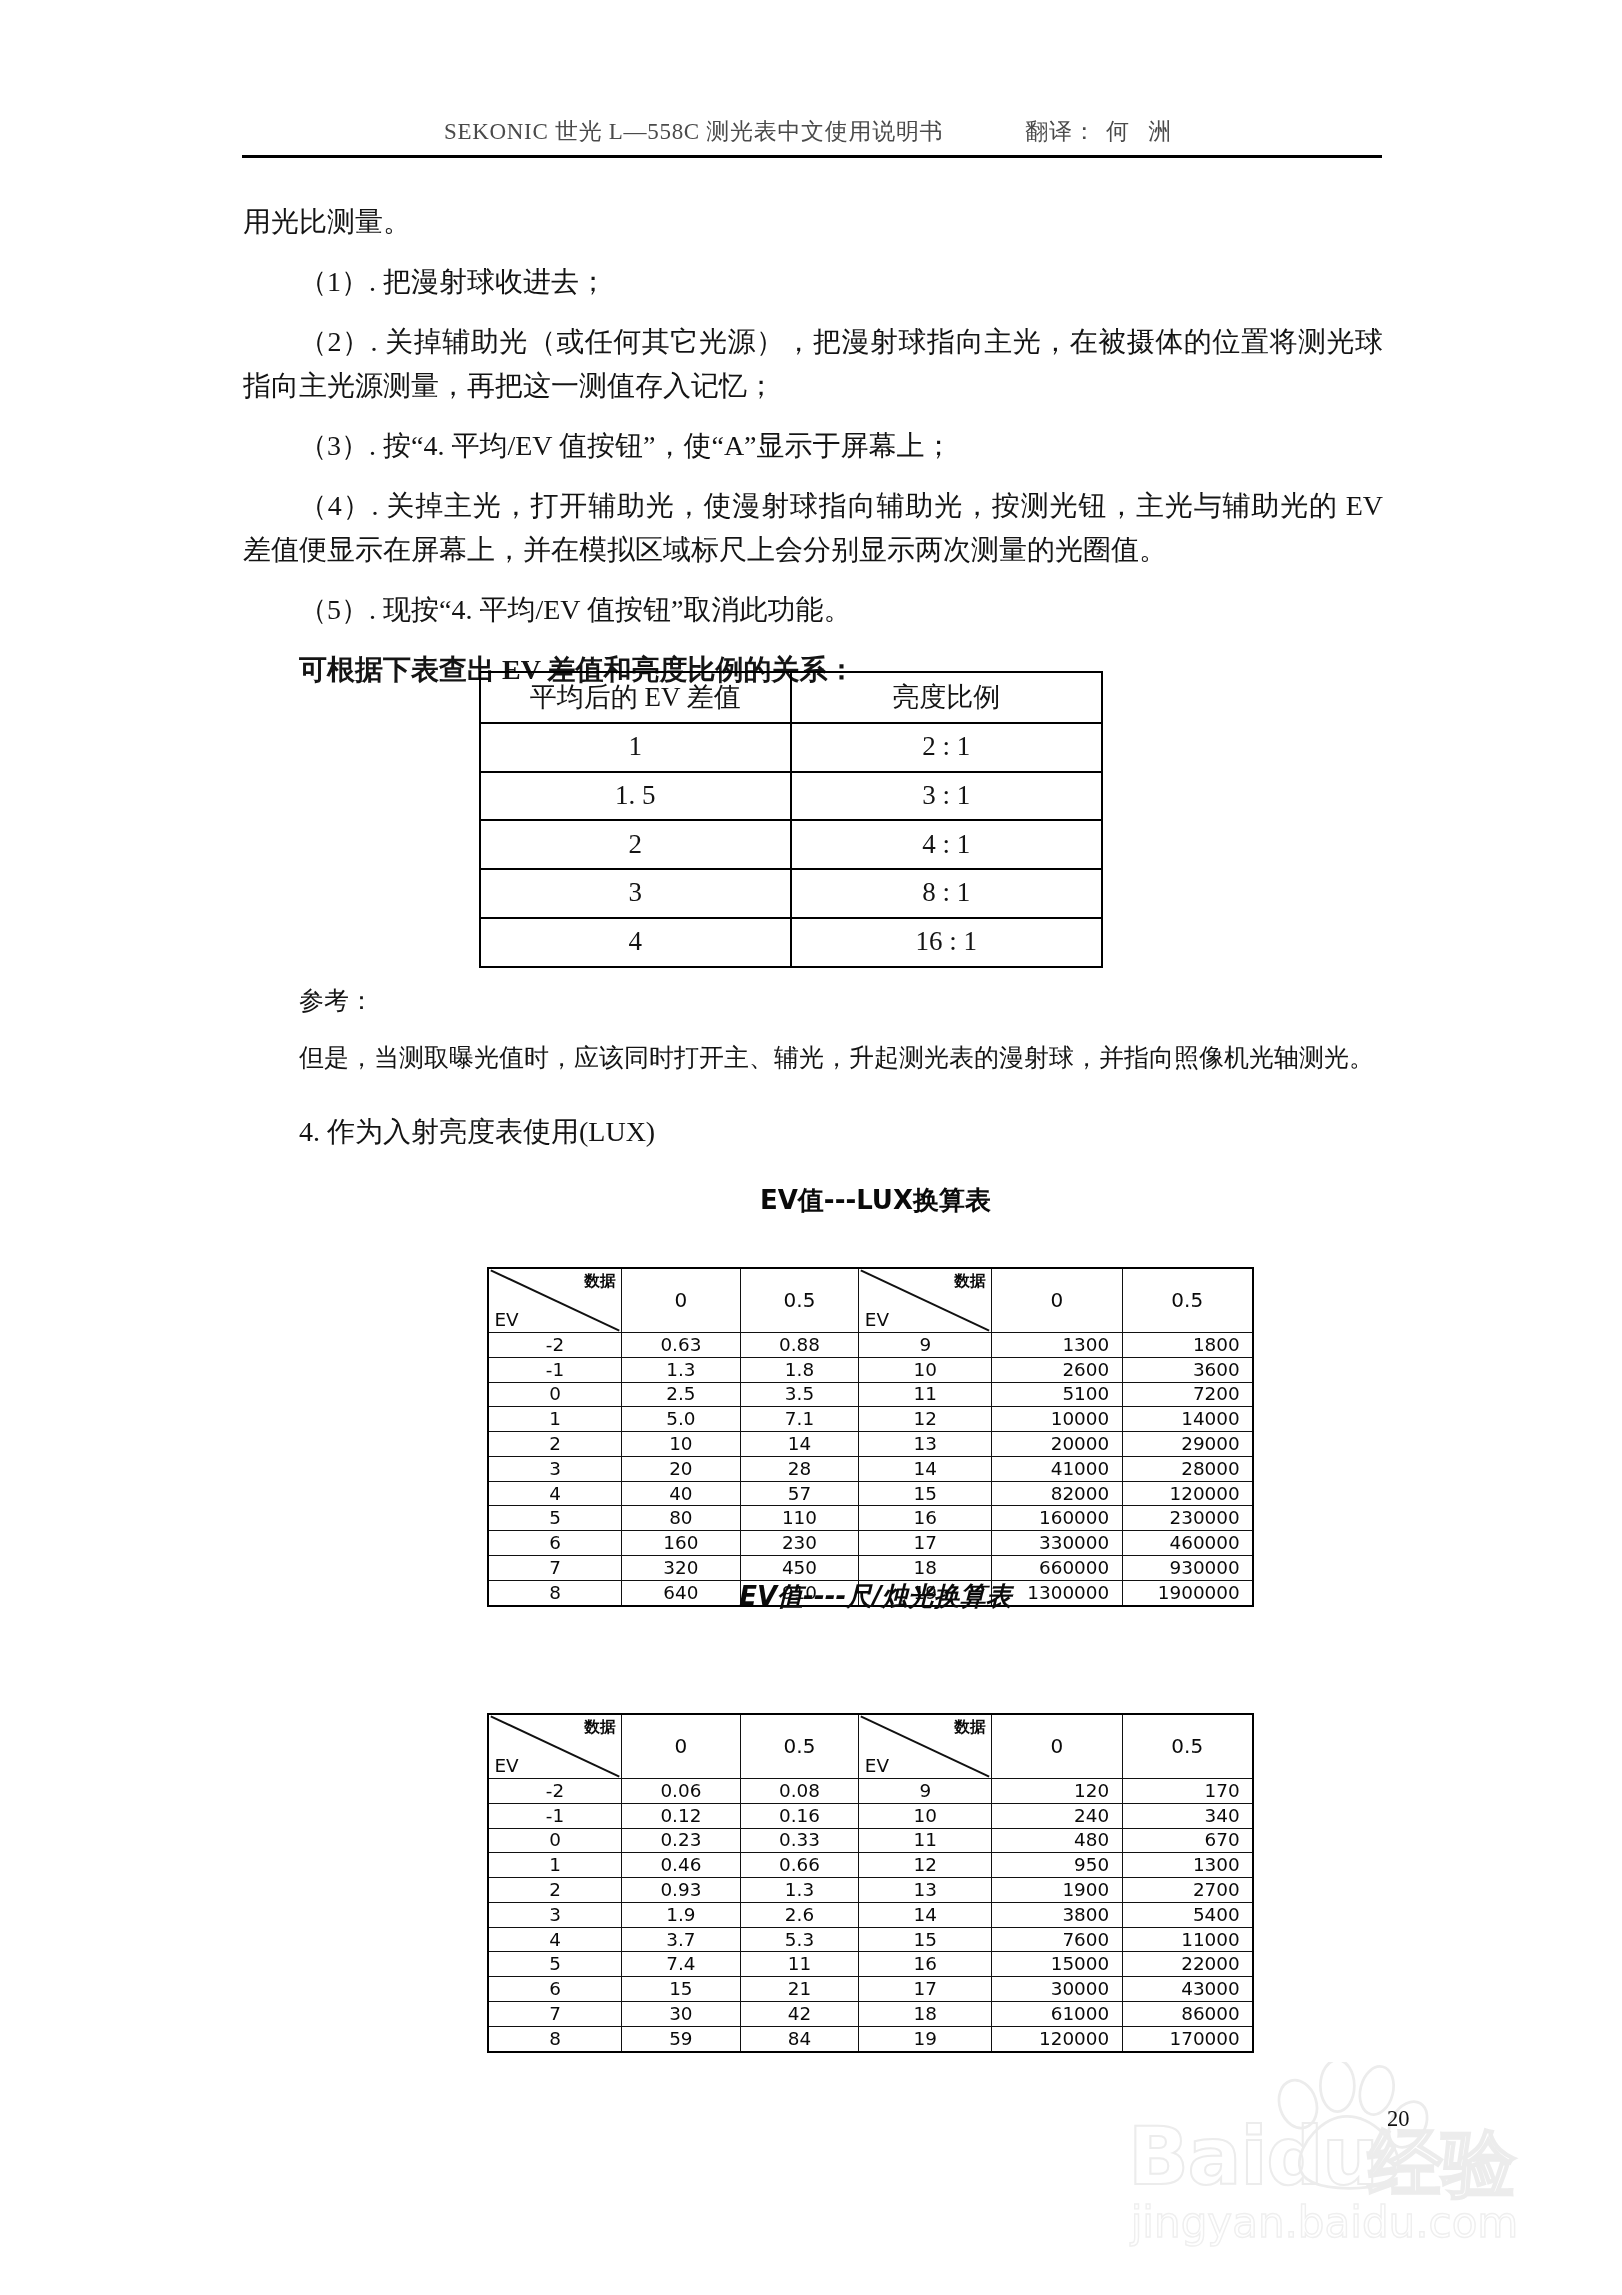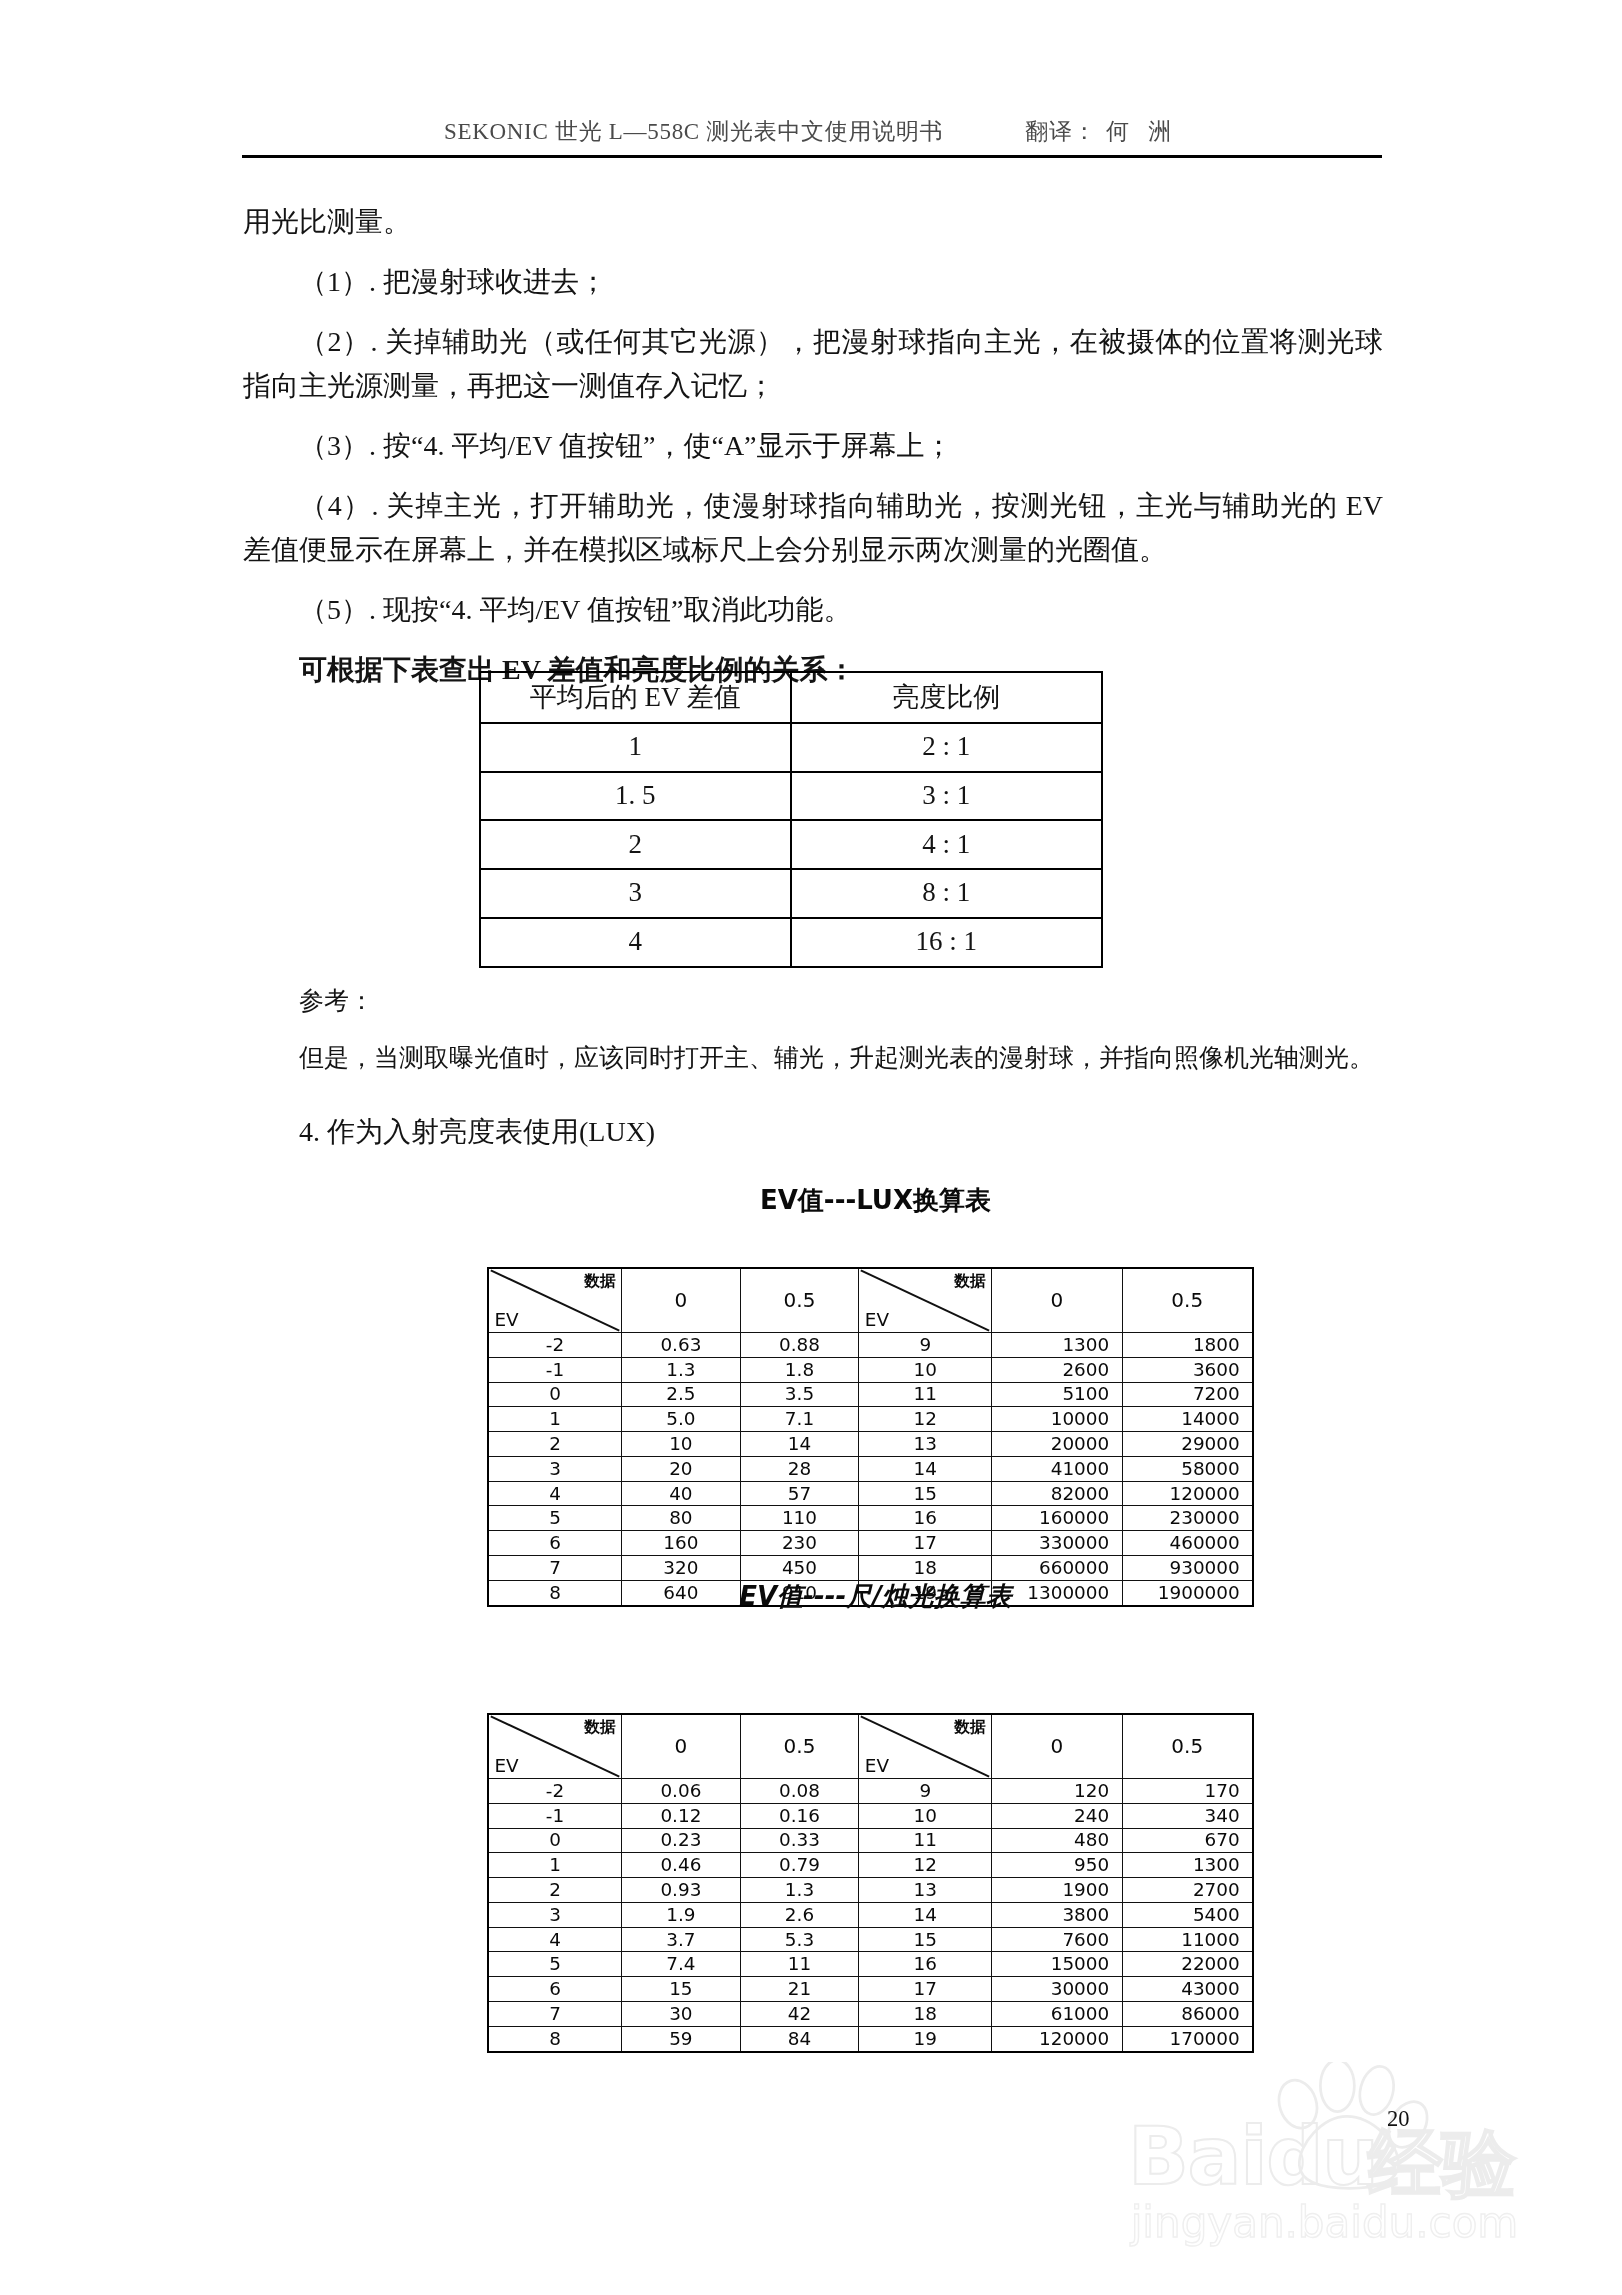--- a/index.html
+++ b/index.html
@@ -352,21 +352,21 @@
             <td class="ev-col-r">13</td>
             <td class="v-col-r">20000</td>
             <td class="v-col-r">29000</td>
           </tr>
           <tr>
             <td class="ev-col">3</td>
             <td class="v-col">20</td>
             <td class="v-col">28</td>
             <td class="ev-col-r">14</td>
             <td class="v-col-r">41000</td>
-            <td class="v-col-r">58000</td>
+            <td class="v-col-r">28000</td>
           </tr>
           <tr>
             <td class="ev-col">4</td>
             <td class="v-col">40</td>
             <td class="v-col">57</td>
             <td class="ev-col-r">15</td>
             <td class="v-col-r">82000</td>
             <td class="v-col-r">120000</td>
           </tr>
           <tr>
@@ -449,21 +449,21 @@
             <td class="ev-col">0</td>
             <td class="v-col">0.23</td>
             <td class="v-col">0.33</td>
             <td class="ev-col-r">11</td>
             <td class="v-col-r">480</td>
             <td class="v-col-r">670</td>
           </tr>
           <tr>
             <td class="ev-col">1</td>
             <td class="v-col">0.46</td>
-            <td class="v-col">0.79</td>
+            <td class="v-col">0.66</td>
             <td class="ev-col-r">12</td>
             <td class="v-col-r">950</td>
             <td class="v-col-r">1300</td>
           </tr>
           <tr>
             <td class="ev-col">2</td>
             <td class="v-col">0.93</td>
             <td class="v-col">1.3</td>
             <td class="ev-col-r">13</td>
             <td class="v-col-r">1900</td>

